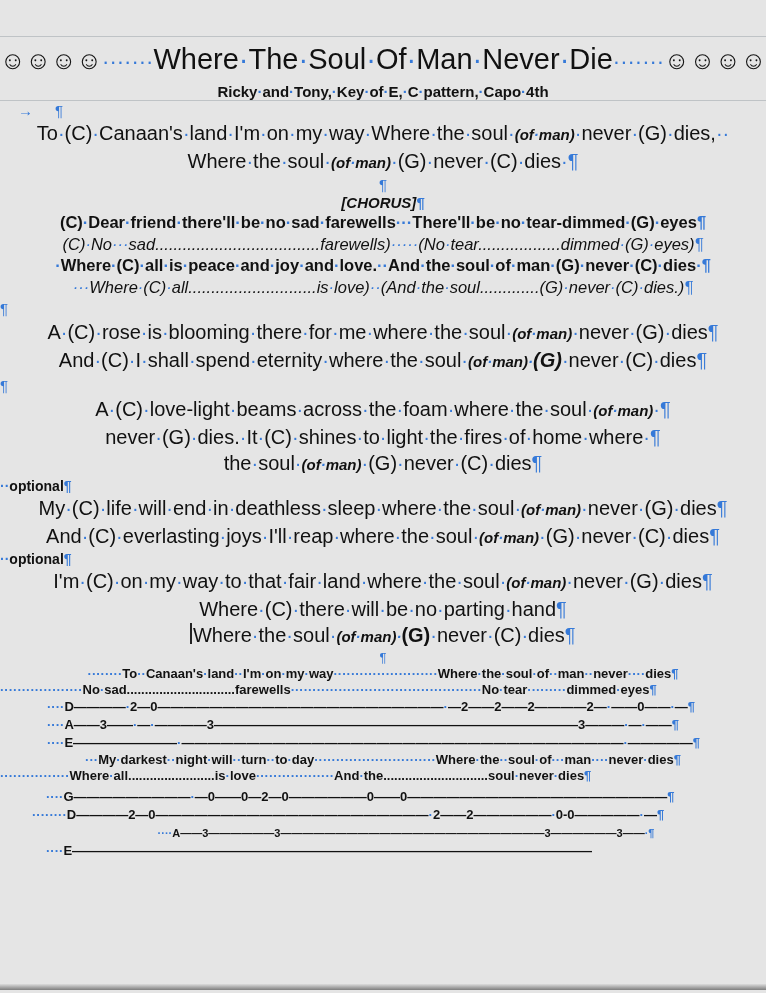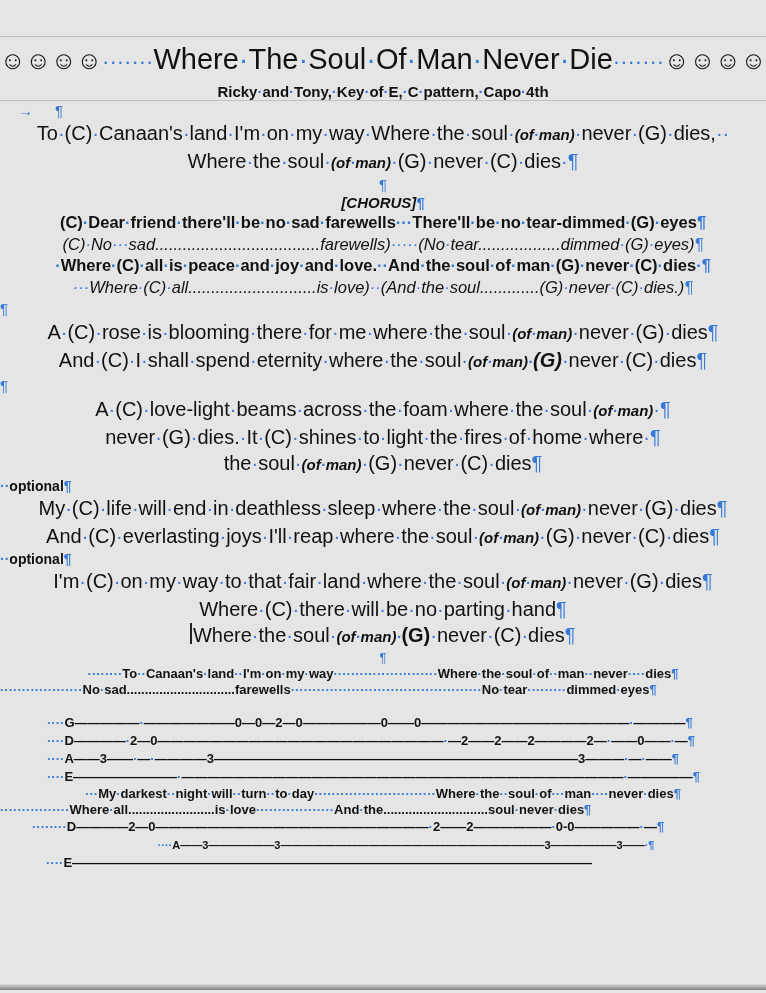--- a/index.html
+++ b/index.html
@@ -55,24 +55,24 @@
       <div class="tl" style="text-align: left; font-size: 14px; line-height: 17px; font-weight: bold;"><span><span class="mark">·</span><span class="mark">·</span>optional<span class="mark">¶</span></span></div>
       <div class="tl" style="text-align: center; font-size: 20px; line-height: 26px;"><span>My<span class="mark">·</span>(C)<span class="mark">·</span>life<span class="mark">·</span>will<span class="mark">·</span>end<span class="mark">·</span>in<span class="mark">·</span>deathless<span class="mark">·</span>sleep<span class="mark">·</span>where<span class="mark">·</span>the<span class="mark">·</span>soul<span class="mark">·</span></span><span style="font-weight: bold; font-style: italic; font-size: 15px;">(of<span class="mark">·</span>man)</span><span><span class="mark">·</span>never<span class="mark">·</span>(G)<span class="mark">·</span>dies<span class="mark">¶</span></span></div>
       <div class="tl" style="text-align: center; font-size: 20px; line-height: 26px;"><span>And<span class="mark">·</span>(C)<span class="mark">·</span>everlasting<span class="mark">·</span>joys<span class="mark">·</span>I'll<span class="mark">·</span>reap<span class="mark">·</span>where<span class="mark">·</span>the<span class="mark">·</span>soul<span class="mark">·</span></span><span style="font-weight: bold; font-style: italic; font-size: 15px;">(of<span class="mark">·</span>man)</span><span><span class="mark">·</span>(G)<span class="mark">·</span>never<span class="mark">·</span>(C)<span class="mark">·</span>dies<span class="mark">¶</span></span></div>
       <div class="tl" style="text-align: left; font-size: 14px; line-height: 17px; font-weight: bold;"><span><span class="mark">·</span><span class="mark">·</span>optional<span class="mark">¶</span></span></div>
       <div class="tl" style="text-align: center; font-size: 20px; line-height: 26px;"><span>I'm<span class="mark">·</span>(C)<span class="mark">·</span>on<span class="mark">·</span>my<span class="mark">·</span>way<span class="mark">·</span>to<span class="mark">·</span>that<span class="mark">·</span>fair<span class="mark">·</span>land<span class="mark">·</span>where<span class="mark">·</span>the<span class="mark">·</span>soul<span class="mark">·</span></span><span style="font-weight: bold; font-style: italic; font-size: 15px;">(of<span class="mark">·</span>man)</span><span><span class="mark">·</span>never<span class="mark">·</span>(G)<span class="mark">·</span>dies<span class="mark">¶</span></span></div>
       <div class="tl" style="text-align: center; font-size: 20px; line-height: 26px;"><span>Where<span class="mark">·</span>(C)<span class="mark">·</span>there<span class="mark">·</span>will<span class="mark">·</span>be<span class="mark">·</span>no<span class="mark">·</span>parting<span class="mark">·</span>hand<span class="mark">¶</span></span></div>
       <div class="tl" style="text-align: center; font-size: 20px; line-height: 26px;"><span class="caret"></span><span>Where<span class="mark">·</span>the<span class="mark">·</span>soul<span class="mark">·</span></span><span style="font-weight: bold; font-style: italic; font-size: 15px;">(of<span class="mark">·</span>man)<span class="mark">·</span></span><span style="font-weight: bold;">(G)</span><span><span class="mark">·</span>never<span class="mark">·</span>(C)<span class="mark">·</span>dies<span class="mark">¶</span></span></div>
       <div class="tl" style="text-align: center; font-size: 13px; line-height: 16px;"><span><span class="mark">¶</span></span></div>
       <div class="tl" style="text-align: center; font-size: 13px; line-height: 16px; font-weight: bold;"><span><span class="mark">·</span><span class="mark">·</span><span class="mark">·</span><span class="mark">·</span><span class="mark">·</span><span class="mark">·</span><span class="mark">·</span><span class="mark">·</span>To<span class="mark">·</span><span class="mark">·</span>Canaan's<span class="mark">·</span>land<span class="mark">·</span><span class="mark">·</span>I'm<span class="mark">·</span>on<span class="mark">·</span>my<span class="mark">·</span>way<span class="mark">·</span><span class="mark">·</span><span class="mark">·</span><span class="mark">·</span><span class="mark">·</span><span class="mark">·</span><span class="mark">·</span><span class="mark">·</span><span class="mark">·</span><span class="mark">·</span><span class="mark">·</span><span class="mark">·</span><span class="mark">·</span><span class="mark">·</span><span class="mark">·</span><span class="mark">·</span><span class="mark">·</span><span class="mark">·</span><span class="mark">·</span><span class="mark">·</span><span class="mark">·</span><span class="mark">·</span><span class="mark">·</span><span class="mark">·</span>Where<span class="mark">·</span>the<span class="mark">·</span>soul<span class="mark">·</span>of<span class="mark">·</span><span class="mark">·</span>man<span class="mark">·</span><span class="mark">·</span>never<span class="mark">·</span><span class="mark">·</span><span class="mark">·</span><span class="mark">·</span>dies<span class="mark">¶</span></span></div>
       <div class="tl" style="text-align: left; font-size: 13px; line-height: 16px; font-weight: bold;"><span><span class="mark">·</span><span class="mark">·</span><span class="mark">·</span><span class="mark">·</span><span class="mark">·</span><span class="mark">·</span><span class="mark">·</span><span class="mark">·</span><span class="mark">·</span><span class="mark">·</span><span class="mark">·</span><span class="mark">·</span><span class="mark">·</span><span class="mark">·</span><span class="mark">·</span><span class="mark">·</span><span class="mark">·</span><span class="mark">·</span><span class="mark">·</span>No<span class="mark">·</span>sad..............................farewells<span class="mark">·</span><span class="mark">·</span><span class="mark">·</span><span class="mark">·</span><span class="mark">·</span><span class="mark">·</span><span class="mark">·</span><span class="mark">·</span><span class="mark">·</span><span class="mark">·</span><span class="mark">·</span><span class="mark">·</span><span class="mark">·</span><span class="mark">·</span><span class="mark">·</span><span class="mark">·</span><span class="mark">·</span><span class="mark">·</span><span class="mark">·</span><span class="mark">·</span><span class="mark">·</span><span class="mark">·</span><span class="mark">·</span><span class="mark">·</span><span class="mark">·</span><span class="mark">·</span><span class="mark">·</span><span class="mark">·</span><span class="mark">·</span><span class="mark">·</span><span class="mark">·</span><span class="mark">·</span><span class="mark">·</span><span class="mark">·</span><span class="mark">·</span><span class="mark">·</span><span class="mark">·</span><span class="mark">·</span><span class="mark">·</span><span class="mark">·</span><span class="mark">·</span><span class="mark">·</span><span class="mark">·</span><span class="mark">·</span>No<span class="mark">·</span>tear<span class="mark">·</span><span class="mark">·</span><span class="mark">·</span><span class="mark">·</span><span class="mark">·</span><span class="mark">·</span><span class="mark">·</span><span class="mark">·</span><span class="mark">·</span>dimmed<span class="mark">·</span>eyes<span class="mark">¶</span></span></div>
-      <div class="tl" style="text-align: left; font-size: 13px; line-height: 18px; font-weight: bold; margin-top: 16px; padding-left: 47px;"><span><span class="mark">·</span><span class="mark">·</span><span class="mark">·</span><span class="mark">·</span>G—————<span class="mark">·</span>———————0—0—2—0——————0——0————————————————<span class="mark">·</span>————<span class="mark">¶</span></span></div>
       <div class="tl" style="text-align: left; font-size: 13px; line-height: 18px; font-weight: bold; padding-left: 47px;"><span><span class="mark">·</span><span class="mark">·</span><span class="mark">·</span><span class="mark">·</span>D————<span class="mark">·</span>2—0——————————————————————<span class="mark">·</span>—2——2——2————2—<span class="mark">·</span>——0——<span class="mark">·</span>—<span class="mark">¶</span></span></div>
       <div class="tl" style="text-align: left; font-size: 13px; line-height: 18px; font-weight: bold; padding-left: 47px;"><span><span class="mark">·</span><span class="mark">·</span><span class="mark">·</span><span class="mark">·</span>A——3——<span class="mark">·</span>—<span class="mark">·</span>————3————————————————————————————3———<span class="mark">·</span>—<span class="mark">·</span>——<span class="mark">¶</span></span></div>
       <div class="tl" style="text-align: left; font-size: 13px; line-height: 18px; font-weight: bold; padding-left: 47px;"><span><span class="mark">·</span><span class="mark">·</span><span class="mark">·</span><span class="mark">·</span>E————————<span class="mark">·</span>——————————————————————————————————<span class="mark">·</span>—————<span class="mark">¶</span></span></div>
       <div class="tl" style="text-align: center; font-size: 13px; line-height: 16px; font-weight: bold;"><span><span class="mark">·</span><span class="mark">·</span><span class="mark">·</span>My<span class="mark">·</span>darkest<span class="mark">·</span><span class="mark">·</span>night<span class="mark">·</span>will<span class="mark">·</span><span class="mark">·</span>turn<span class="mark">·</span><span class="mark">·</span>to<span class="mark">·</span>day<span class="mark">·</span><span class="mark">·</span><span class="mark">·</span><span class="mark">·</span><span class="mark">·</span><span class="mark">·</span><span class="mark">·</span><span class="mark">·</span><span class="mark">·</span><span class="mark">·</span><span class="mark">·</span><span class="mark">·</span><span class="mark">·</span><span class="mark">·</span><span class="mark">·</span><span class="mark">·</span><span class="mark">·</span><span class="mark">·</span><span class="mark">·</span><span class="mark">·</span><span class="mark">·</span><span class="mark">·</span><span class="mark">·</span><span class="mark">·</span><span class="mark">·</span><span class="mark">·</span><span class="mark">·</span><span class="mark">·</span>Where<span class="mark">·</span>the<span class="mark">·</span><span class="mark">·</span>soul<span class="mark">·</span>of<span class="mark">·</span><span class="mark">·</span><span class="mark">·</span>man<span class="mark">·</span><span class="mark">·</span><span class="mark">·</span><span class="mark">·</span>never<span class="mark">·</span>dies<span class="mark">¶</span></span></div>
       <div class="tl" style="text-align: left; font-size: 13px; line-height: 16px; font-weight: bold;"><span><span class="mark">·</span><span class="mark">·</span><span class="mark">·</span><span class="mark">·</span><span class="mark">·</span><span class="mark">·</span><span class="mark">·</span><span class="mark">·</span><span class="mark">·</span><span class="mark">·</span><span class="mark">·</span><span class="mark">·</span><span class="mark">·</span><span class="mark">·</span><span class="mark">·</span><span class="mark">·</span>Where<span class="mark">·</span>all........................is<span class="mark">·</span>love<span class="mark">·</span><span class="mark">·</span><span class="mark">·</span><span class="mark">·</span><span class="mark">·</span><span class="mark">·</span><span class="mark">·</span><span class="mark">·</span><span class="mark">·</span><span class="mark">·</span><span class="mark">·</span><span class="mark">·</span><span class="mark">·</span><span class="mark">·</span><span class="mark">·</span><span class="mark">·</span><span class="mark">·</span><span class="mark">·</span>And<span class="mark">·</span>the.............................soul<span class="mark">·</span>never<span class="mark">·</span>dies<span class="mark">¶</span></span></div>
+      <div class="tl" style="text-align: left; font-size: 13px; line-height: 18px; font-weight: bold; margin-top: 4px; padding-left: 46px;"><span><span class="mark">·</span><span class="mark">·</span><span class="mark">·</span><span class="mark">·</span>G—————————<span class="mark">·</span>—0——0—2—0——————0——0————————————————————<span class="mark">¶</span></span></div>
       <div class="tl" style="text-align: left; font-size: 13px; line-height: 18px; font-weight: bold; padding-left: 32px;"><span><span class="mark">·</span><span class="mark">·</span><span class="mark">·</span><span class="mark">·</span><span class="mark">·</span><span class="mark">·</span><span class="mark">·</span><span class="mark">·</span>D————2—0—————————————————————<span class="mark">·</span>2——2——————<span class="mark">·</span>0-0—————<span class="mark">·</span>—<span class="mark">¶</span></span></div>
       <div class="tl" style="text-align: center; font-size: 11px; line-height: 18px; font-weight: bold; padding-left: 46px;"><span><span class="mark">·</span><span class="mark">·</span><span class="mark">·</span><span class="mark">·</span>A——3——————3————————————————————————3——————3——<span class="mark">·</span><span class="mark">¶</span></span></div>
       <div class="tl" style="text-align: left; font-size: 13px; line-height: 18px; font-weight: bold; padding-left: 46px;"><span><span class="mark">·</span><span class="mark">·</span><span class="mark">·</span><span class="mark">·</span>E————————————————————————————————————————</span></div>
     </div>
   <div id="page-edge-bottom"></div>
 </div>
 
 </body></html>

